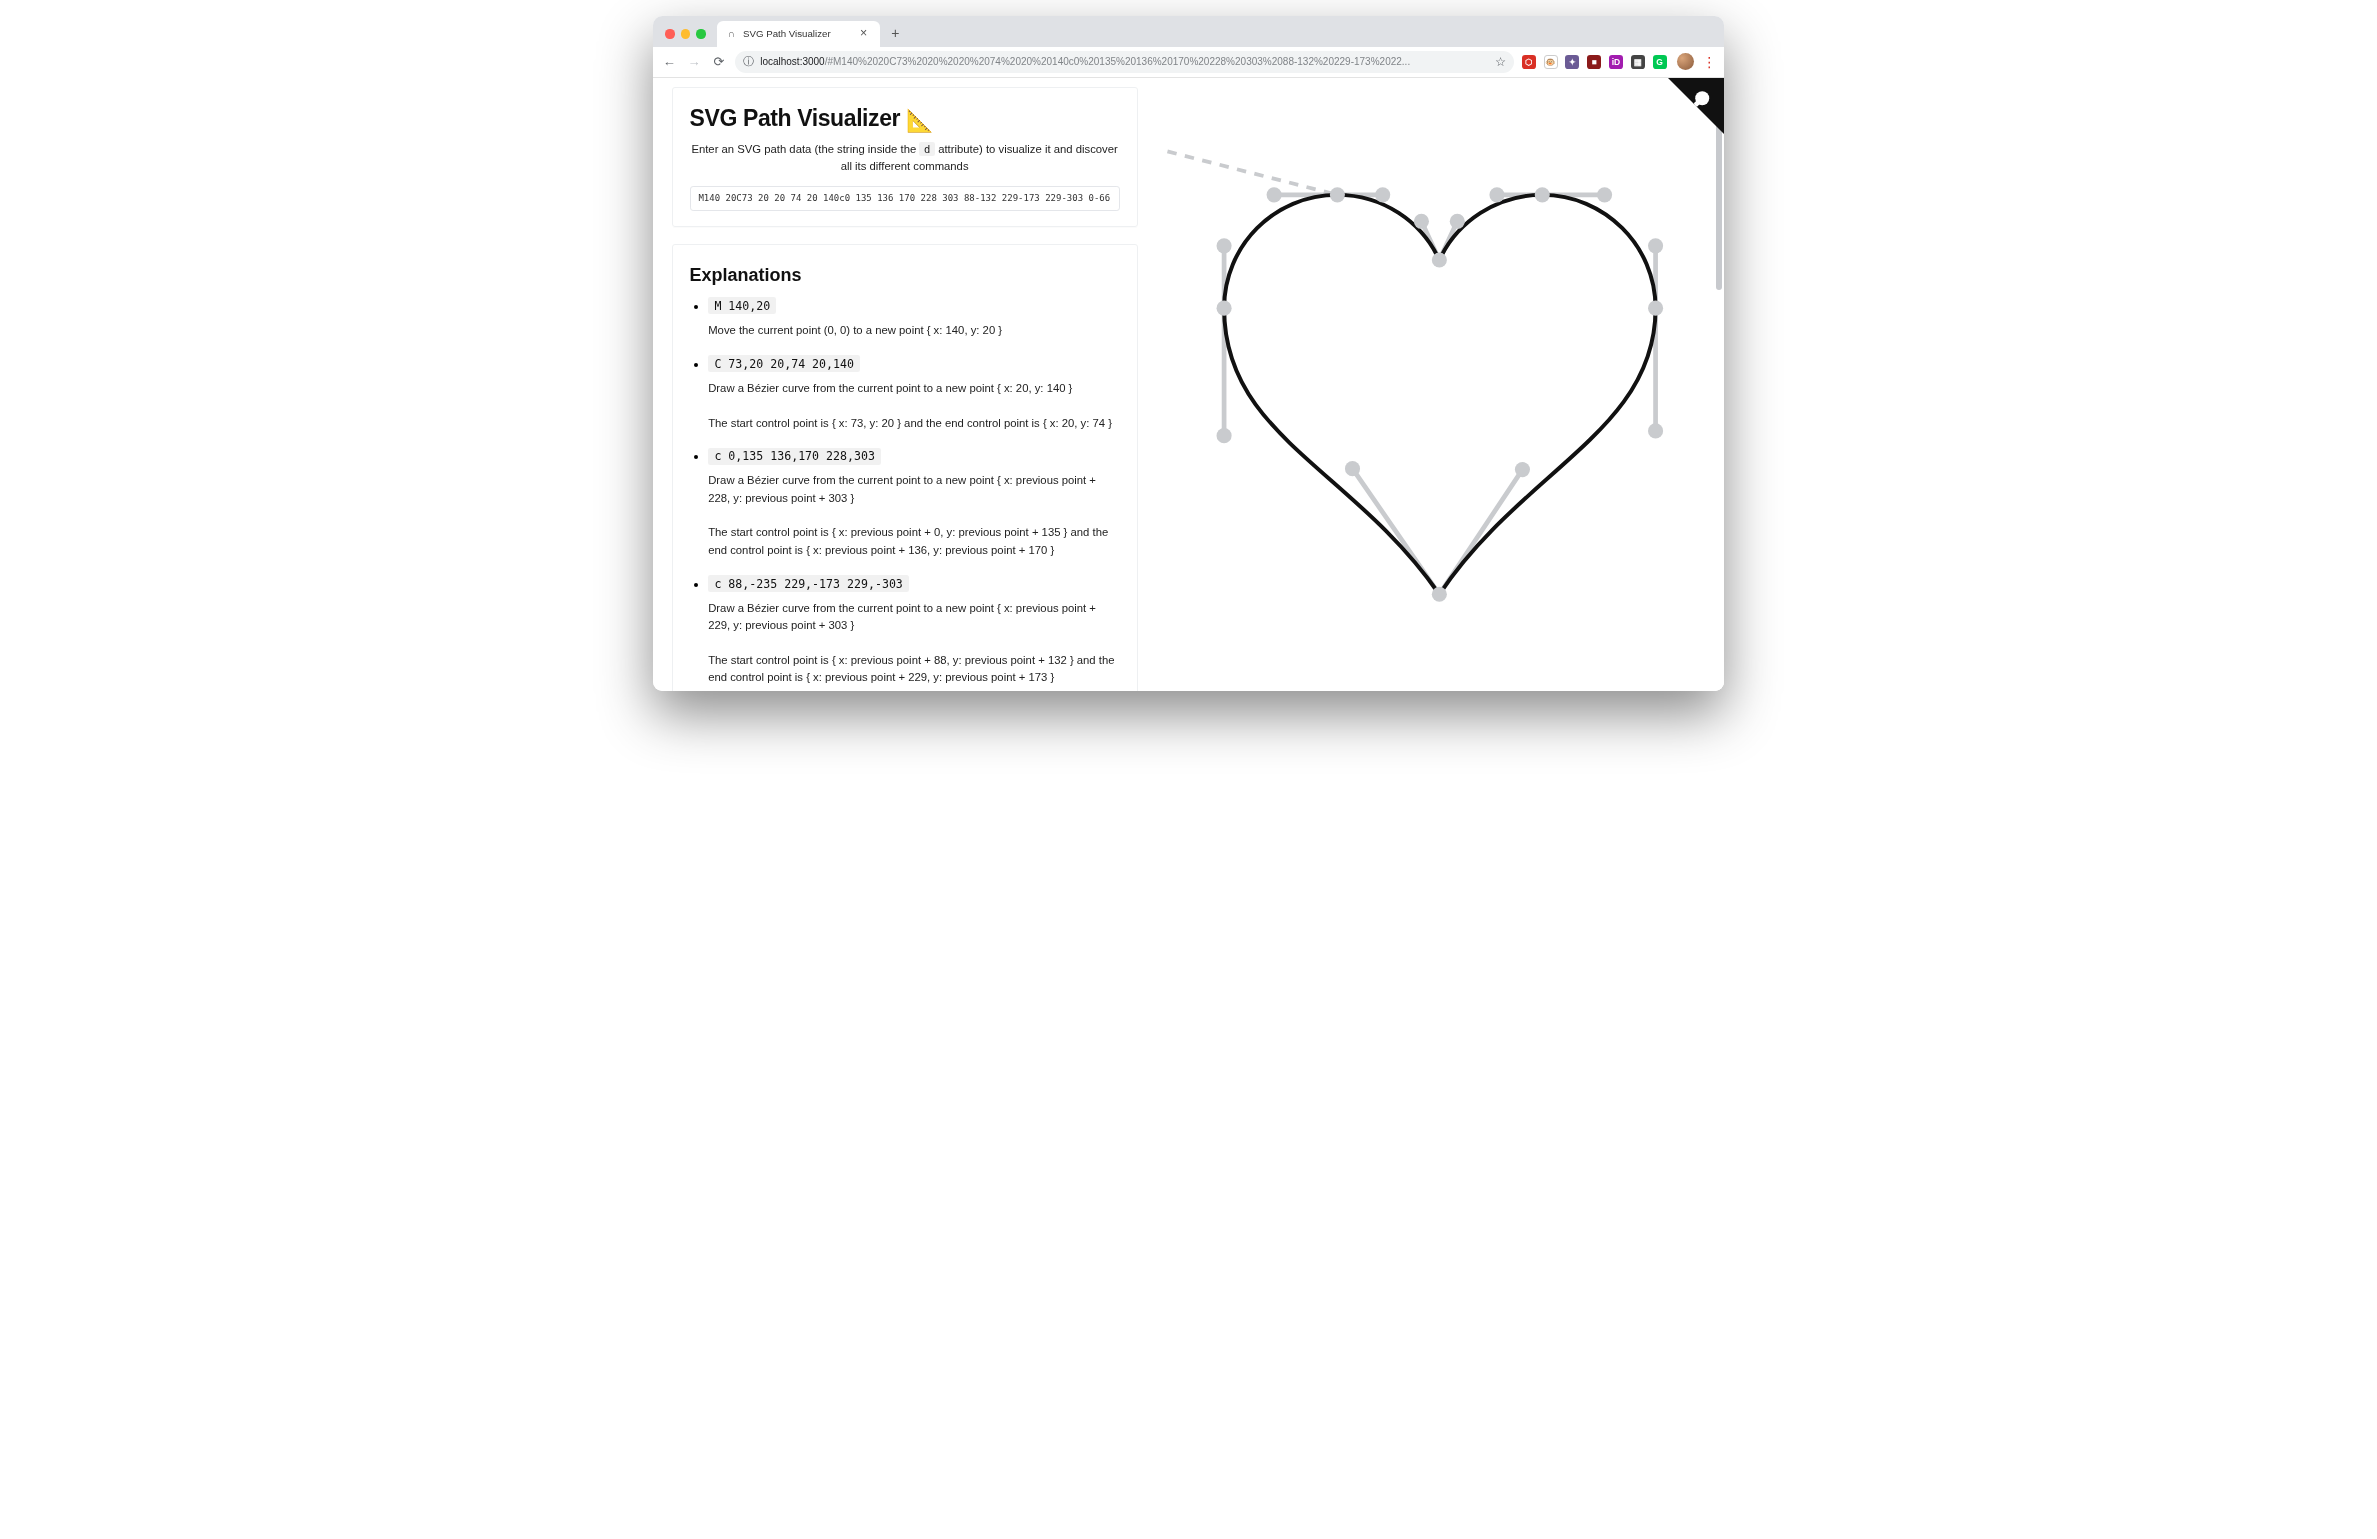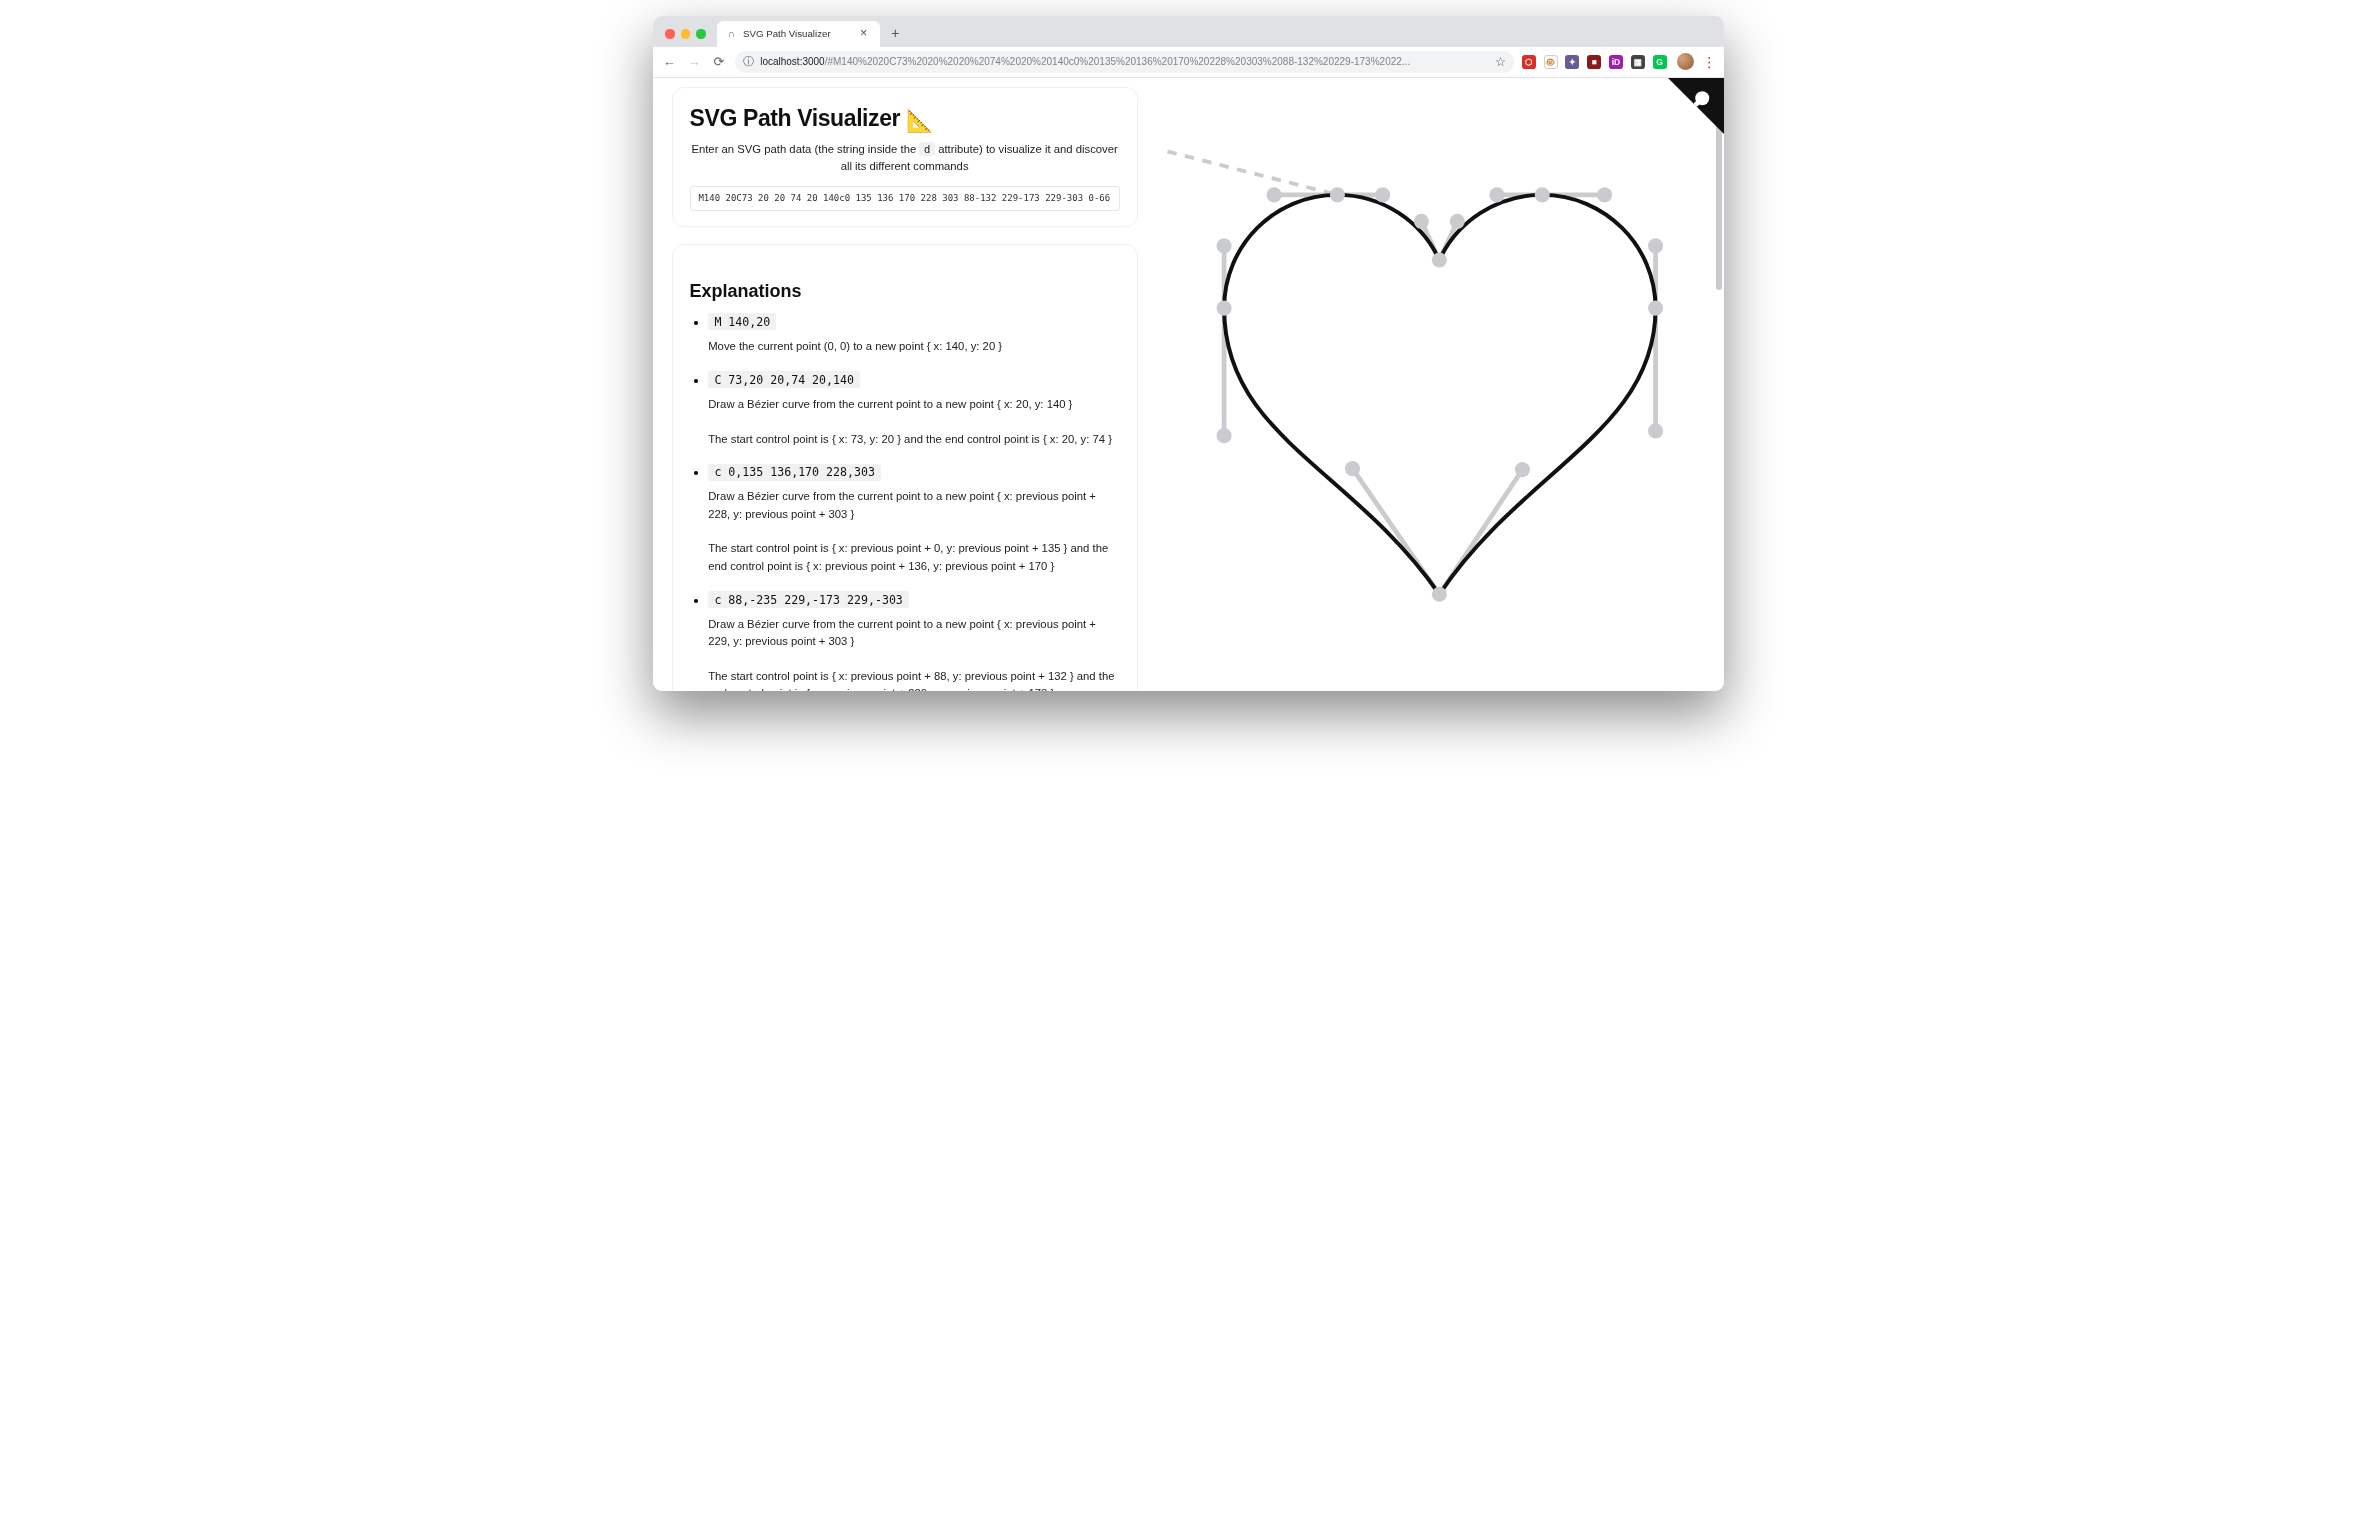--- a/index.html
+++ b/index.html
@@ -39,29 +39,29 @@
   .avatar { width:17px; height:17px; border-radius:50%; background: radial-gradient(circle at 30% 30%, #d9a47a, #8a5a3a);}
   .menu-dots { width:14px; height:14px; display:flex; align-items:center; justify-content:center; color:#d93025; font-size:14px;}
 
   
   .page { flex:1; display:flex; overflow:hidden; position:relative; background:#fff;}
   .left { width:497px; padding:9.3px 12.4px 15.5px 18.6px; overflow-y:auto;}
   .right { flex:1; position:relative; background:#fff; }
   .right-scroll { position:absolute; right:1.6px; top:6.2px; bottom:6.2px; width:6.2px; background:transparent;}
   .right-scroll .thumb{ position:absolute; top:4.7px; width:6.2px; height:202px; right:0; background:#c7c9cd; border-radius:3.1px;}
 
-  .card { border:0.8px solid #eef0f2; border-radius:12px; padding:14px 17px 15.5px 17px; box-shadow: 0 0.8px 0.8px rgba(0,0,0,0.02);}
+  .card { border:0.8px solid #eef0f2; border-radius:3px; padding:14px 17px 15.5px 17px; box-shadow: 0 0.8px 0.8px rgba(0,0,0,0.02);}
   .card + .card { margin-top:17px; }
   h1.title { font-size:23px; font-weight:800; margin:3.1px 0 7.8px 0; letter-spacing:-0.4px; color:#111;}
   .tri { font-size:22px; vertical-align:-1.6px;}
   p.sub { font-size:11.3px; color:#222; margin:4.7px 0 11px 0; line-height:1.5;text-align:center;}
   code.inline, .mono-box { font-family: ui-monospace, SFMono-Regular, Menlo, monospace; background:#f1f1f1; padding:0.8px 4.7px; border-radius:2.3px; font-size:10.5px;}
   .path-input { width:100%; border:0.8px solid #e4e6ea; border-radius:3.1px; padding:6.2px 7.8px; font-family: ui-monospace, Menlo, monospace; font-size:9px; color:#333; background:#fff;}
 
-  h2.exp { font-size:18px; font-weight:800; margin:22px 0 11px 0; color:#111;}
+  h2.exp { font-size:18px; font-weight:800; margin:6px 0 11px 0; color:#111;}
   ul.cmds { list-style: disc; padding-left:18.6px; margin:0;}
   ul.cmds > li { margin-bottom:15.5px; }
   .cmd-code { font-family: ui-monospace, Menlo, monospace; background:#f1f1f1; padding:1.6px 6.2px; border-radius:2.3px; font-size:11.6px; color:#111; display:inline-block;}
   .cmd-desc { font-size:11.3px; color:#222; margin:7.8px 0 0 0; line-height:1.55; }
   .cmd-desc + .cmd-desc { margin-top:17px;}
 
   
   .gh-corner { position:absolute; top:0; right:0; width:56px; height:56px; overflow:hidden; z-index:5;}
   .gh-corner svg { position:absolute; top:0; right:0;}
 

